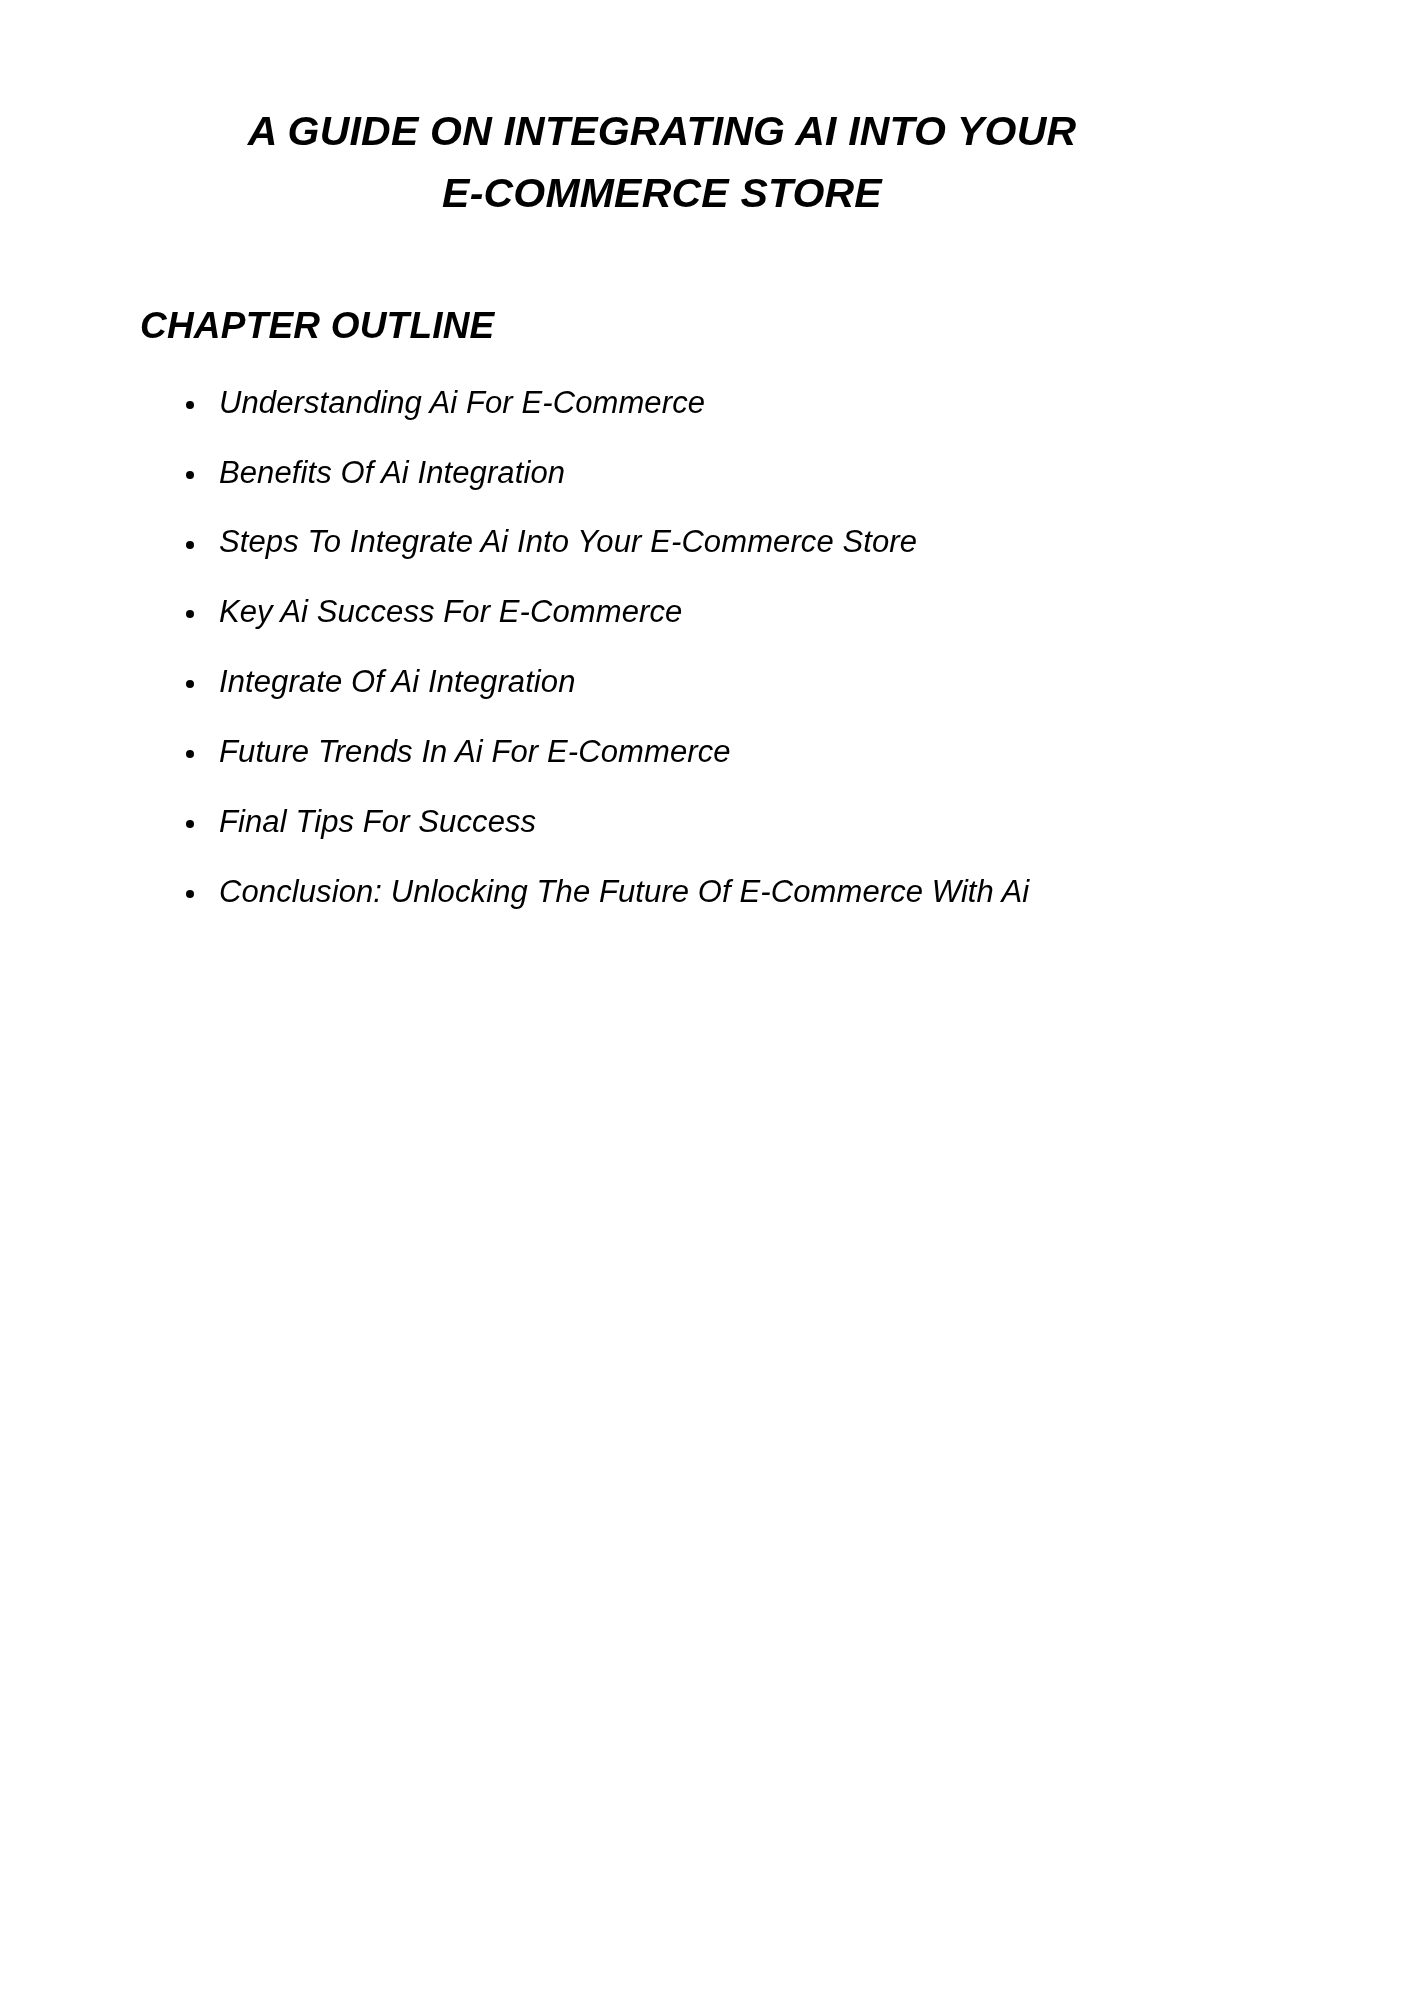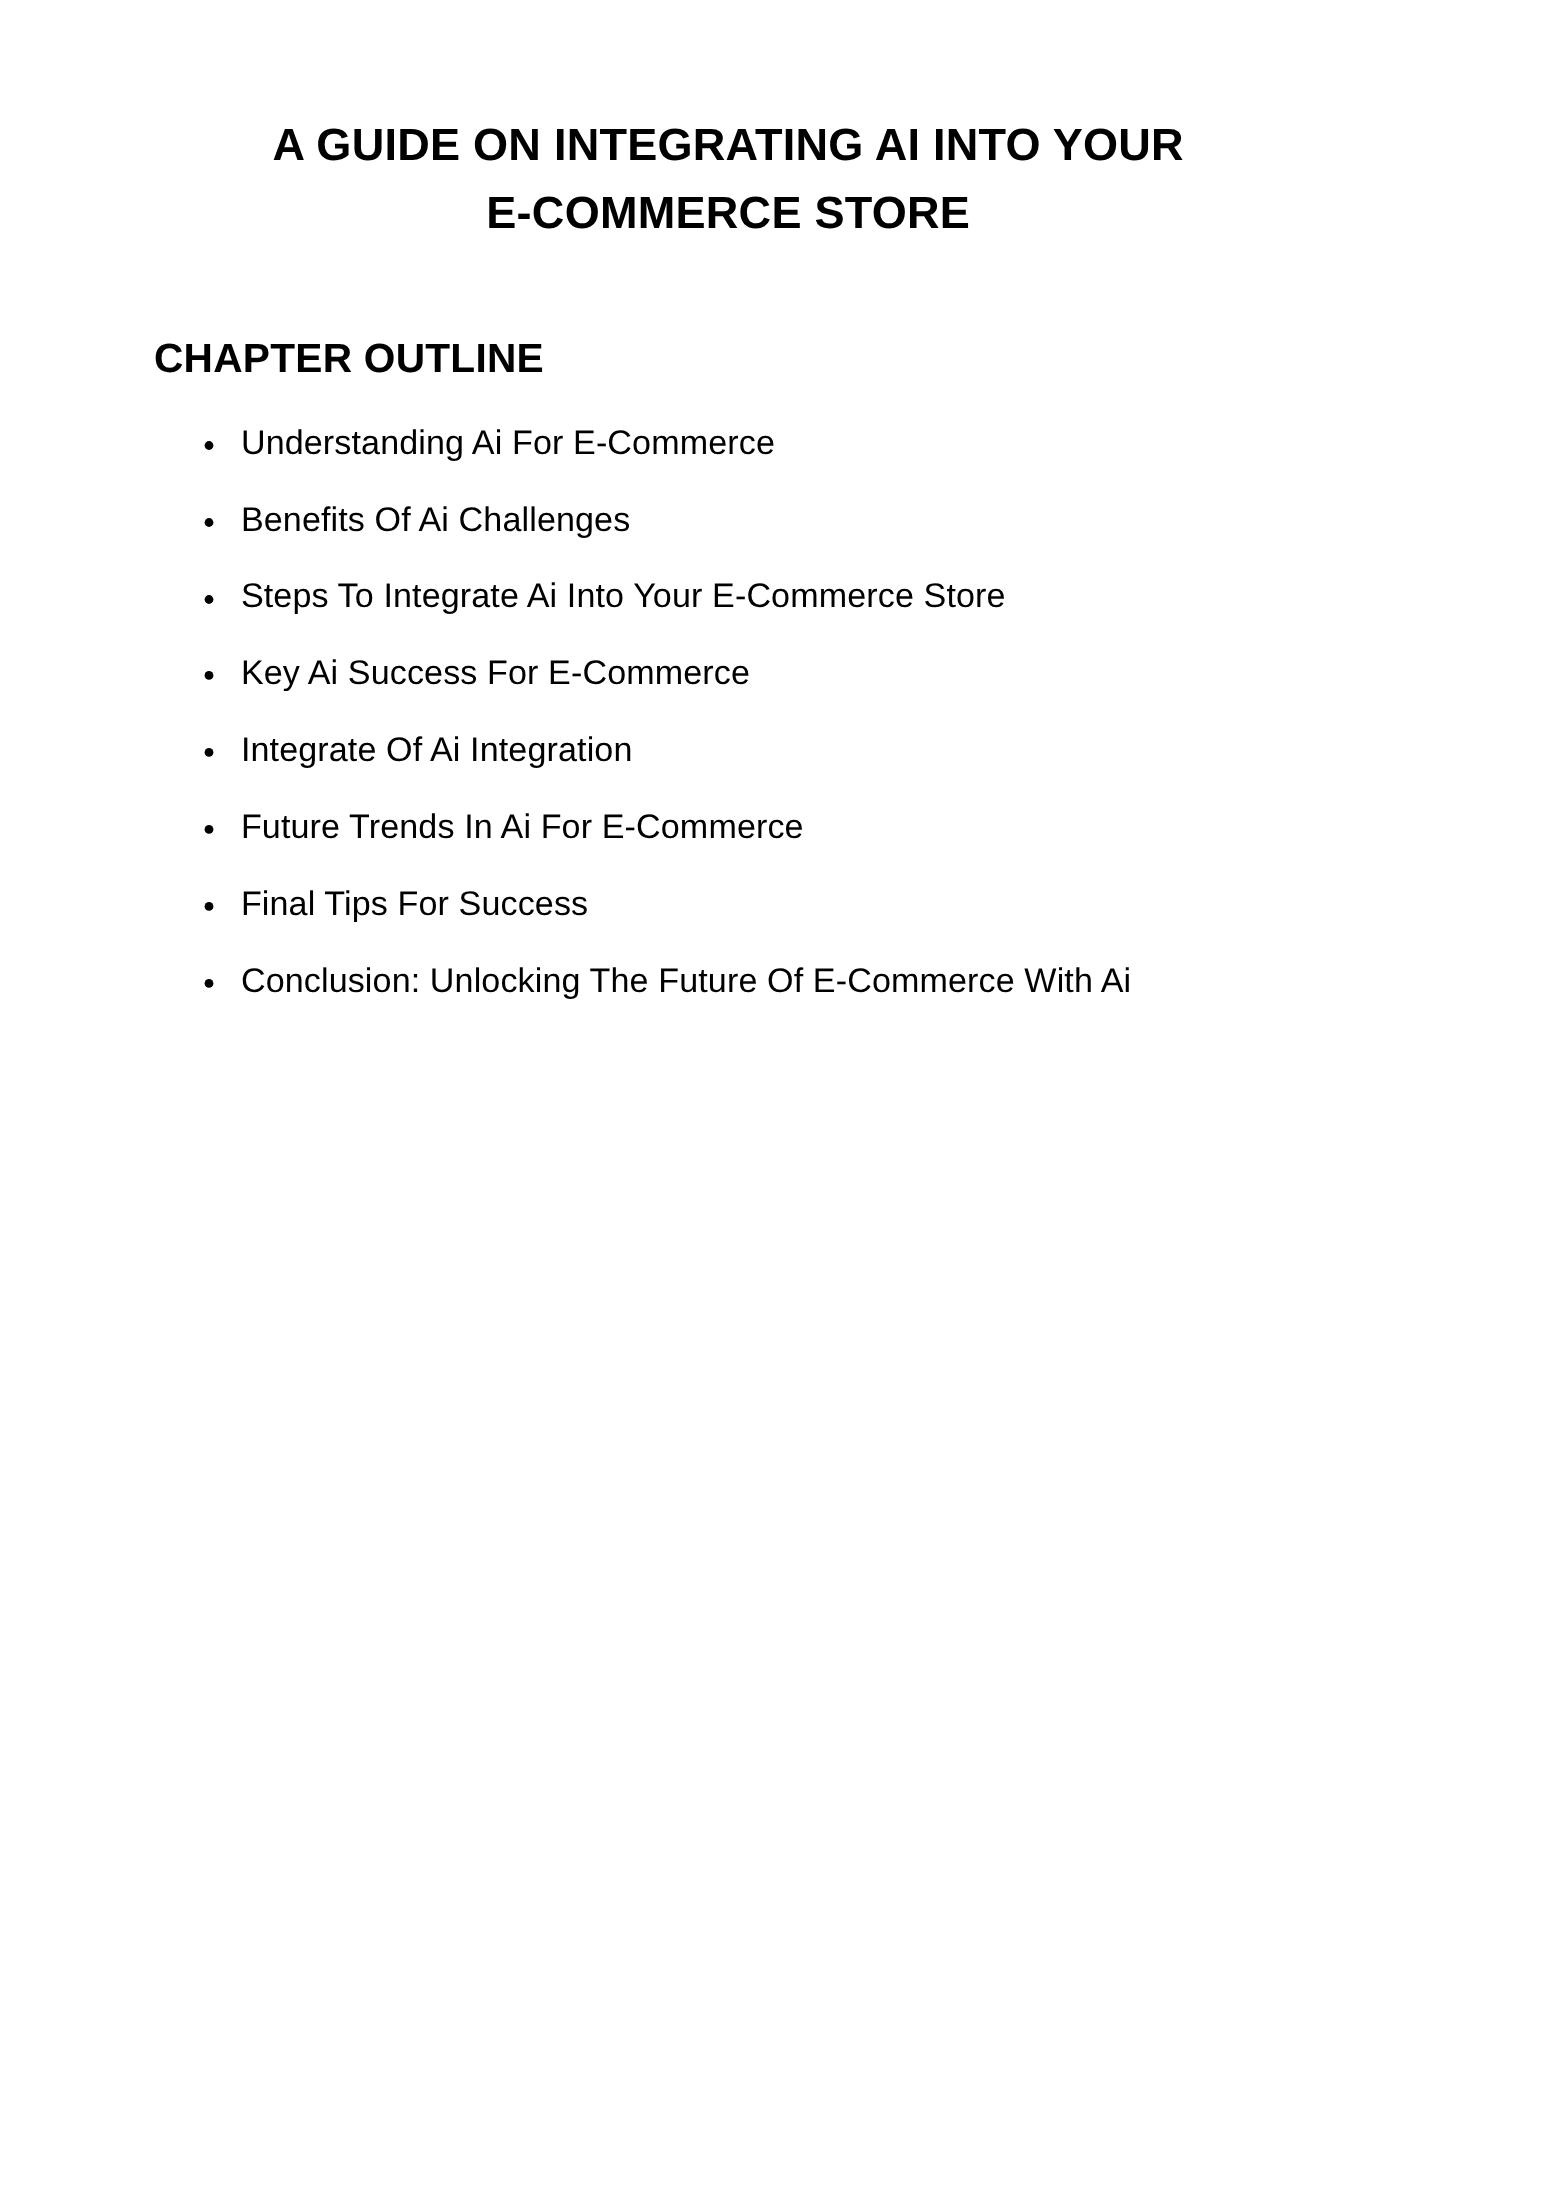--- a/index.html
+++ b/index.html
@@ -17,20 +17,21 @@
     height: 2000px;
     background: #ffffff;
     box-sizing: border-box;
     overflow: hidden;
   }
   .content {
     position: absolute;
     left: 0;
     top: 0;
     width: 1324px;
+    font-style: italic;
   }
   .doc-title {
     font-size: 41px;
     font-weight: bold;
     line-height: 1.52;
     text-align: center;
     letter-spacing: 0.2px;
     margin: 0;
     padding: 100px 180px 0 180px;
   }
@@ -82,21 +83,21 @@
 
     <h2 class="section-heading">CHAPTER OUTLINE</h2>
 
     <ul class="outline">
       <li>
         <span class="bullet"></span>
         <span>Understanding Ai For E-Commerce</span>
       </li>
       <li>
         <span class="bullet"></span>
-        <span>Benefits Of Ai Challenges</span>
+        <span>Benefits Of Ai Integration</span>
       </li>
       <li>
         <span class="bullet"></span>
         <span>Steps To Integrate Ai Into Your E-Commerce Store</span>
       </li>
       <li>
         <span class="bullet"></span>
         <span>Key Ai Success For E-Commerce</span>
       </li>
       <li>

